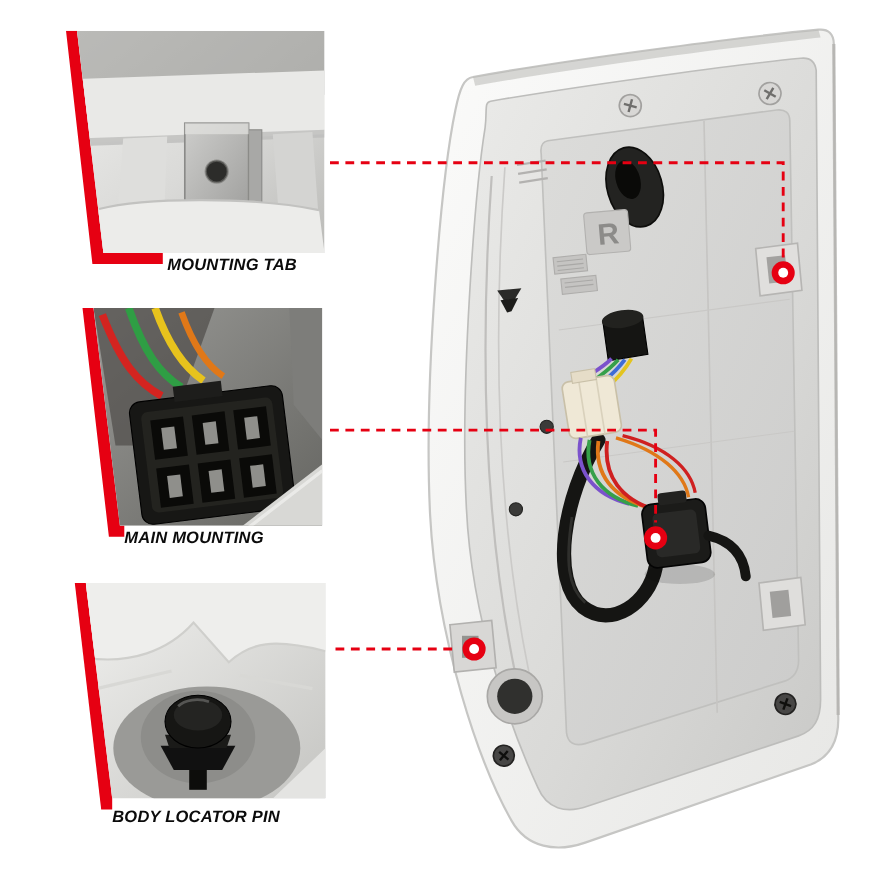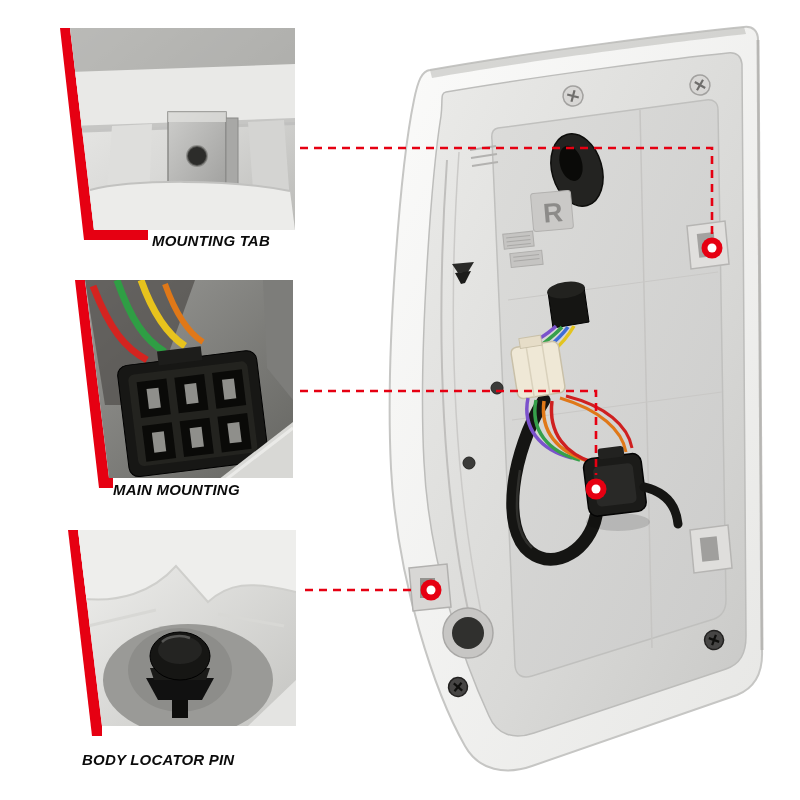--- a/index.html
+++ b/index.html
@@ -14,21 +14,21 @@
   .inset-art { position:absolute; left:0; top:0; }
   .inset-label {
     position:absolute; font-style:italic; font-weight:bold; font-size:15px;
     letter-spacing:.2px; color:#0b0b0b; white-space:nowrap;text-align:center;
   }
   #inset1 { left:52px;  top:28px;  width:250px; height:244px; }
   #inset1 .inset-label { left:100px; top:204px; }
   #inset2 { left:65px;  top:280px; width:236px; height:240px; }
   #inset2 .inset-label { left:48px;  top:201px; }
   #inset3 { left:58px;  top:530px; width:246px; height:238px; }
-  #inset3 .inset-label { left:24px;  top:204px;margin-top:17px; }
+  #inset3 .inset-label { left:44px;  top:204px; }
 </style>
 </head>
 <body>
 
 <div class="stage">
 
   <svg class="product-svg" width="800" height="800" viewBox="0 0 800 800">
     <defs>
       <linearGradient id="pgOuter" x1="0" y1="0" x2="1" y2="1">
         <stop offset="0" stop-color="#fbfbfa"></stop>

